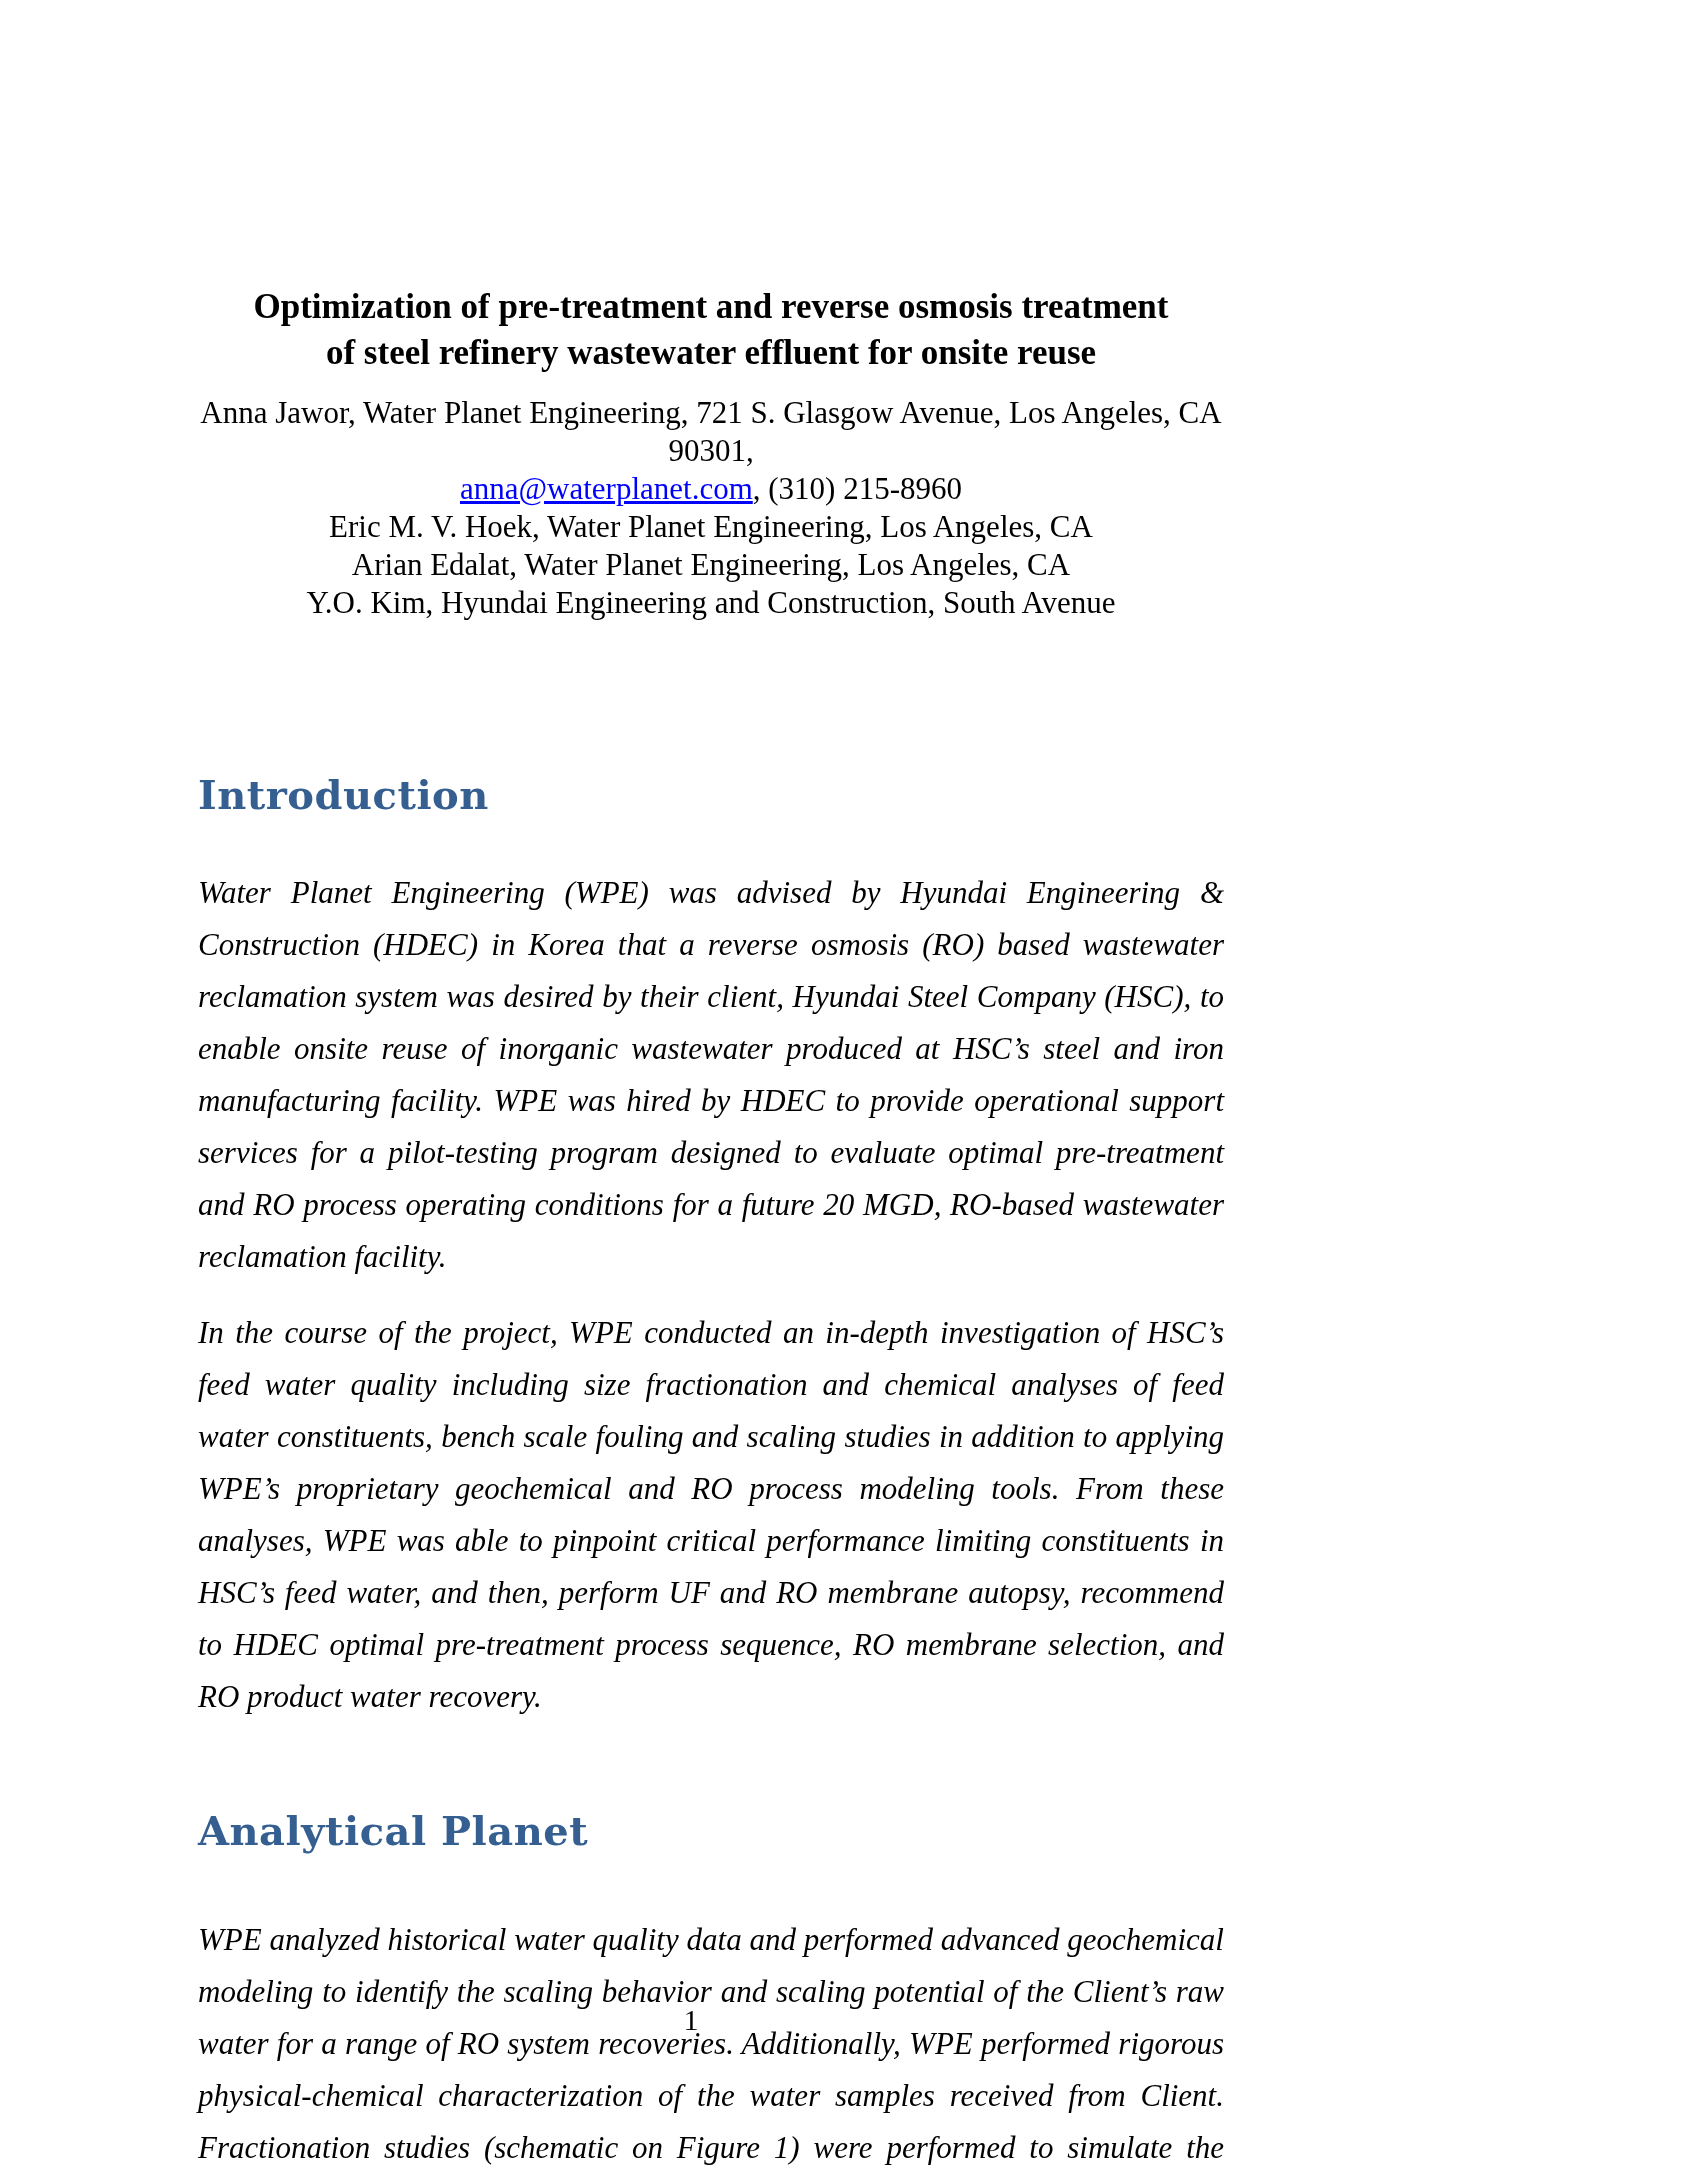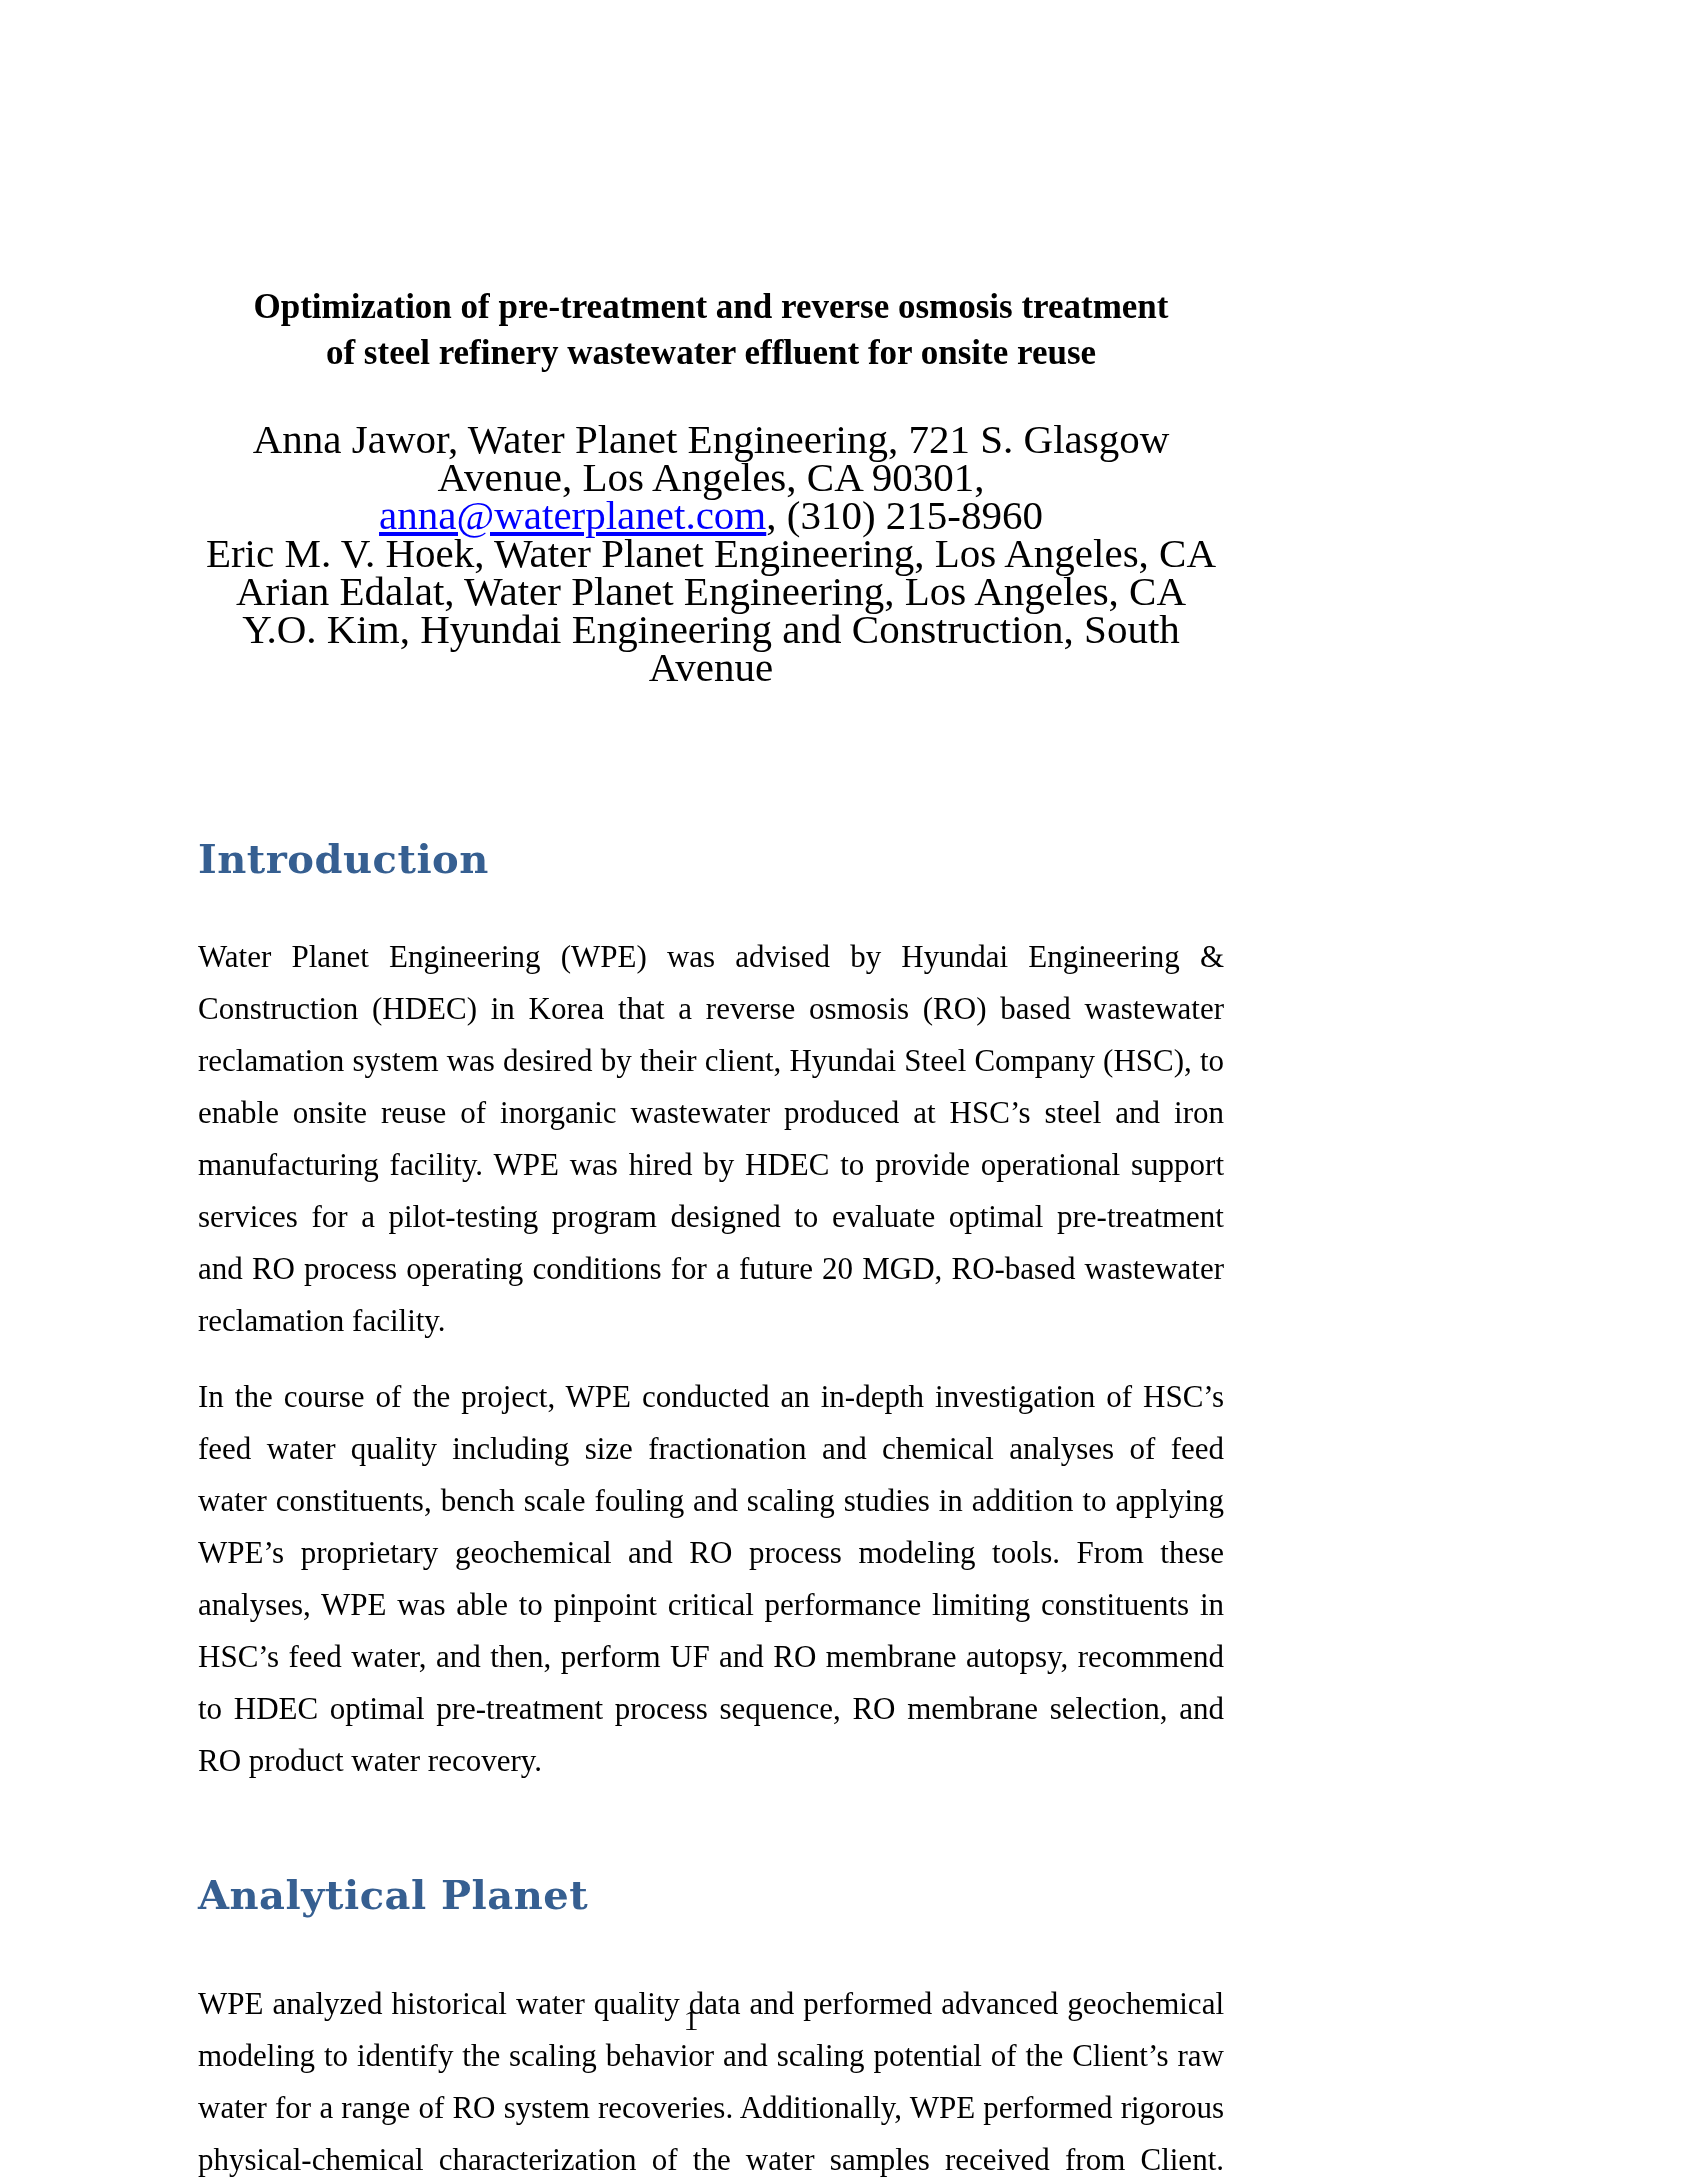--- a/index.html
+++ b/index.html
@@ -21,23 +21,23 @@
   }
   .title {
     margin: 0;
     font-size: 35px;
     font-weight: bold;
     line-height: 46px;
     text-align: center;
   }
   .tline { display: block; }
   .authors {
-    margin-top: 44px;
+    margin-top: 18px;
     text-align: center;
-    font-size: 41px;
+    font-size: 31px;
     line-height: 38px;
   }
   .email-link {
     color: var(--link-blue, #0000FF);
   }
   .section-heading {
     margin: 0;
     font-family: "DejaVu Serif", serif;
     font-weight: bold;
     font-size: 40px;
@@ -46,20 +46,21 @@
     text-align: left;
     letter-spacing: 0.5px;
   }
   .h-intro { margin-top: 149px; }
   .h-am    { margin-top: 84px; }
   .para {
     margin: 0;
     font-size: 31px;
     line-height: 52px;
     text-align: justify;
+    font-style: italic;
   }
   .p-first     { margin-top: 48px; }
   .para + .para{ margin-top: 24px; }
   .p-after-h2  { margin-top: 59px; }
   .footer {
     position: absolute;
     left: 0;
     right: 0;
     top: 2002px;
     text-align: center;

